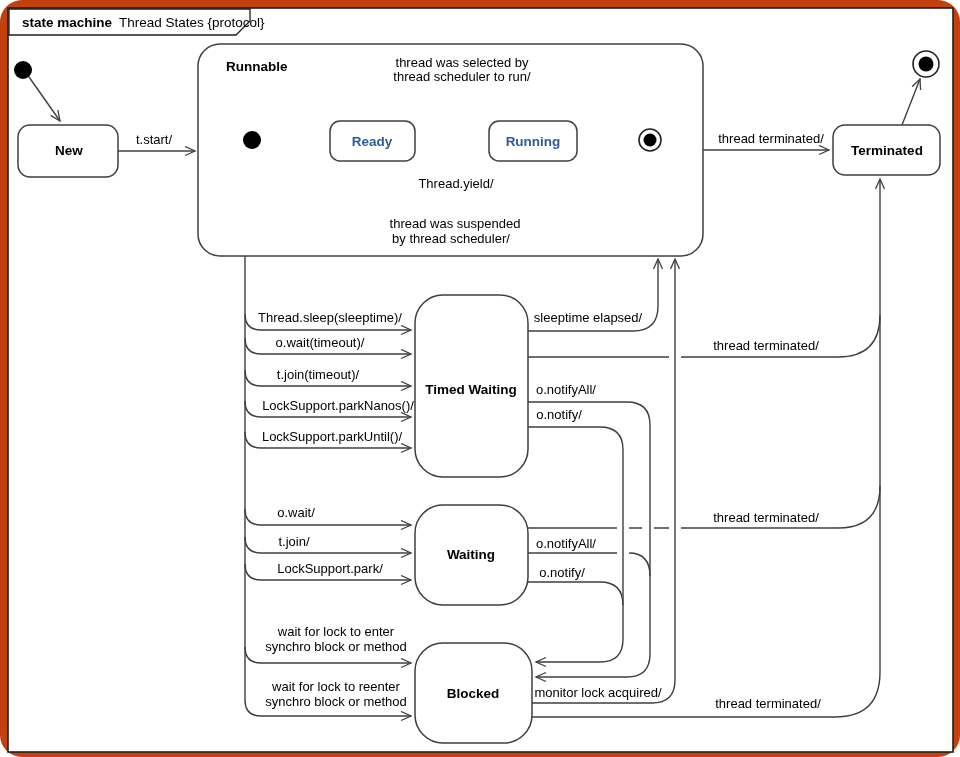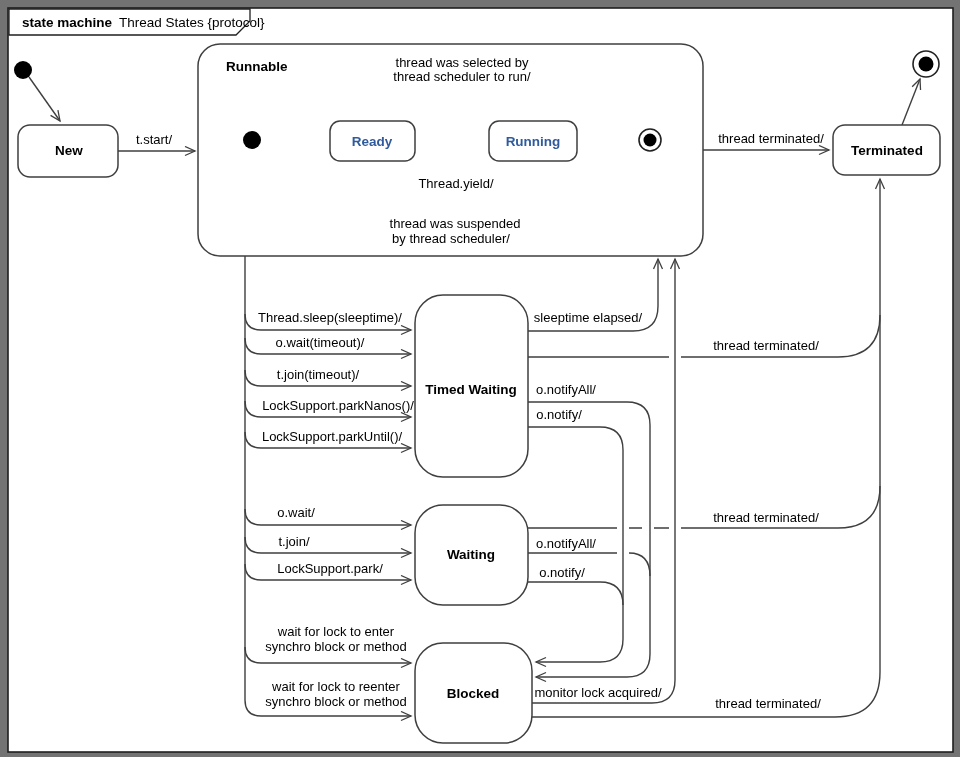--- a/index.html
+++ b/index.html
@@ -1,16 +1,16 @@
 <!DOCTYPE html>
 <html><head>
 <meta charset="utf-8">
 <style>
   html,body { margin:0; padding:0; background:#ffffff; }
-  .stage { width:960px; height:757px; position:relative; background:#737373; }
+  .stage { width:960px; height:757px; position:relative; background:#c2410c;border-radius:22px; }
   svg { display:block; }
   .edge { fill:none; stroke:#3f3f3f; stroke-width:1.4px; }
   .node { fill:#ffffff; stroke:#3f3f3f; stroke-width:1.5px; }
   .dot  { fill:#000000; stroke:none; }
   .ring { fill:none; stroke:#222222; stroke-width:1.6px; }
   .lbl  { font:13px "Liberation Sans", sans-serif; fill:#000000; }
   .state-name { font:bold 13.5px "Liberation Sans", sans-serif; fill:#000000; }
   .sub-name   { font:bold 13.5px "Liberation Sans", sans-serif; }
   .tab-bold   { font:bold 13.5px "Liberation Sans", sans-serif; fill:#000000; }
   .tab-norm   { font:13.5px "Liberation Sans", sans-serif; fill:#000000; }

